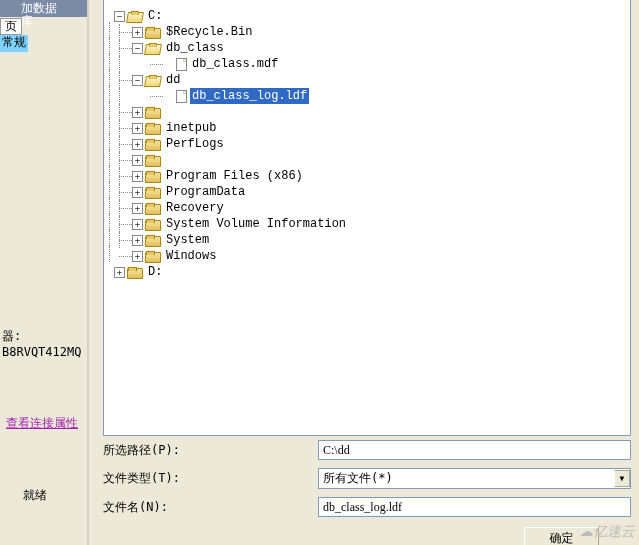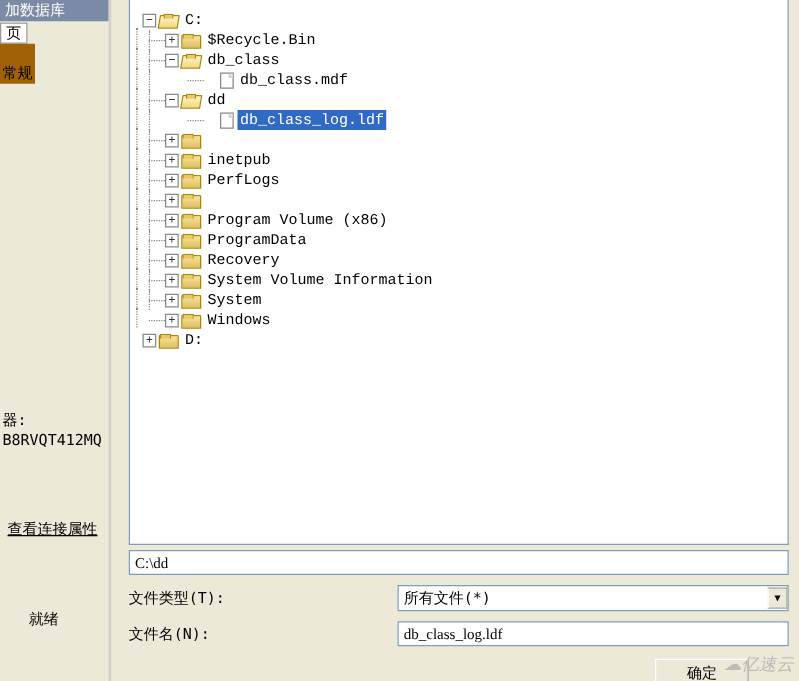--- a/index.html
+++ b/index.html
@@ -1,22 +1,22 @@
 <!DOCTYPE html>
 <html><head>
 <meta charset="utf-8">
 <style>
   * { box-sizing: border-box; }
   html, body { margin: 0; padding: 0; font-family: "SimSun", "宋体", monospace; font-size: 12px; background: #ece9d8; height: 545px; width: 639px; overflow: hidden; }
   .left-panel { position: absolute; left: 0; top: 0; width: 87px; height: 545px; background: #ece9d8; }
-  .left-header { background: #7b8ba6; color: #fff; padding: 2px 4px; height: 17px; line-height: 13px; }
+  .left-header { background: #7b8ba6; color: #fff; padding: 2px 21px; height: 17px; line-height: 13px; }
   .left-tab { background: #fff; border: 1px solid #999; height: 17px; line-height: 15px; padding: 0 4px; margin-top: 1px; display: inline-block; }
-  .left-tab2 { background: #a16207; height: 17px; line-height: 15px; padding: 16px 2px; display: inline-block; }
+  .left-tab2 { background: #7dd3fc; height: 17px; line-height: 15px; padding: 0 2px; display: inline-block; }
   .left-info { position: absolute; top: 326px; left: 0; padding: 2px; }
-  .left-link { position: absolute; top: 415px; left: 6px; color: #000000; text-decoration: underline; cursor: pointer; }
+  .left-link { position: absolute; top: 415px; left: 6px; color: #a21caf; text-decoration: underline; cursor: pointer; }
   .left-status { position: absolute; top: 487px; left: 23px; }
   .main-panel { position: absolute; left: 87px; top: 0; right: 0; height: 545px; background: #ece9d8; border-left: 2px solid #d4d0c8; }
   .tree-container { position: absolute; left: 14px; top: 0; right: 8px; height: 436px; background: #fff; border: 1px solid #7f9db9; border-top: none; overflow: auto; padding-top: 8px; }
   .tree-node { display: flex; align-items: center; height: 16px; line-height: 16px; white-space: nowrap; }
   .t-toggle { width: 11px; height: 11px; border: 1px solid #888; background: #fff; margin-right: 2px; display: inline-flex; align-items: center; justify-content: center; font-size: 9px; font-family: monospace; color: #333; flex-shrink: 0; }
   .t-toggle.none { border: none; background: transparent; }
   .t-conn { width: 18px; height: 16px; display: inline-block; flex-shrink: 0; position: relative; }
   .t-spacer { display: inline-block; flex-shrink: 0; }
   .t-icon { width: 16px; height: 14px; display: inline-block; margin-right: 3px; flex-shrink: 0; position: relative; }
   .folder-closed { background: linear-gradient(#f8e39a,#e0c060); border: 1px solid #aa8800; border-radius: 1px 1px 0 0; height: 11px; margin-top: 2px; }
@@ -168,21 +168,21 @@
       <span class="t-icon folder-closed"></span>
     </div>
     <div class="tree-node">
       <span class="t-spacer" style="width:10px"><span class="t-conn"><span class="dotted-v"></span></span></span>
       <span class="t-conn">
           <span class="dotted-v"></span>
           <span class="dotted-h"></span>
         </span>
       <span class="t-toggle">+</span>
       <span class="t-icon folder-closed"></span>
-      <span class="t-label">Program Volume (x86)</span>
+      <span class="t-label">Program Files (x86)</span>
     </div>
     <div class="tree-node">
       <span class="t-spacer" style="width:10px"><span class="t-conn"><span class="dotted-v"></span></span></span>
       <span class="t-conn">
           <span class="dotted-v"></span>
           <span class="dotted-h"></span>
         </span>
       <span class="t-toggle">+</span>
       <span class="t-icon folder-closed"></span>
       <span class="t-label">ProgramData</span>
@@ -230,20 +230,21 @@
     <div class="tree-node">
       <span class="t-spacer" style="width:10px"></span>
       <span class="t-toggle">+</span>
       <span class="t-icon folder-closed"></span>
       <span class="t-label">D:</span>
     </div>
   </div>
 
   <div class="form-area">
     <div class="form-row">
+      <div class="form-label">所选路径(P):</div>
       <input class="form-input" value="C:\dd" style="">
     </div>
     <div class="form-row">
       <div class="form-label">文件类型(T):</div>
       <div class="form-select">
         <span>所有文件(*)</span>
         <span class="select-btn">▼</span>
       </div>
     </div>
     <div class="form-row">

